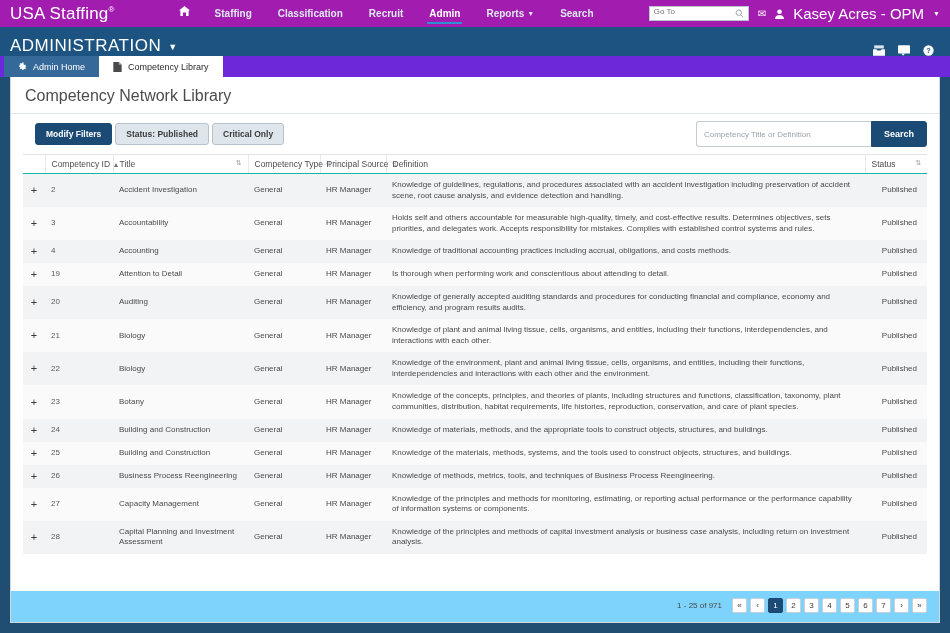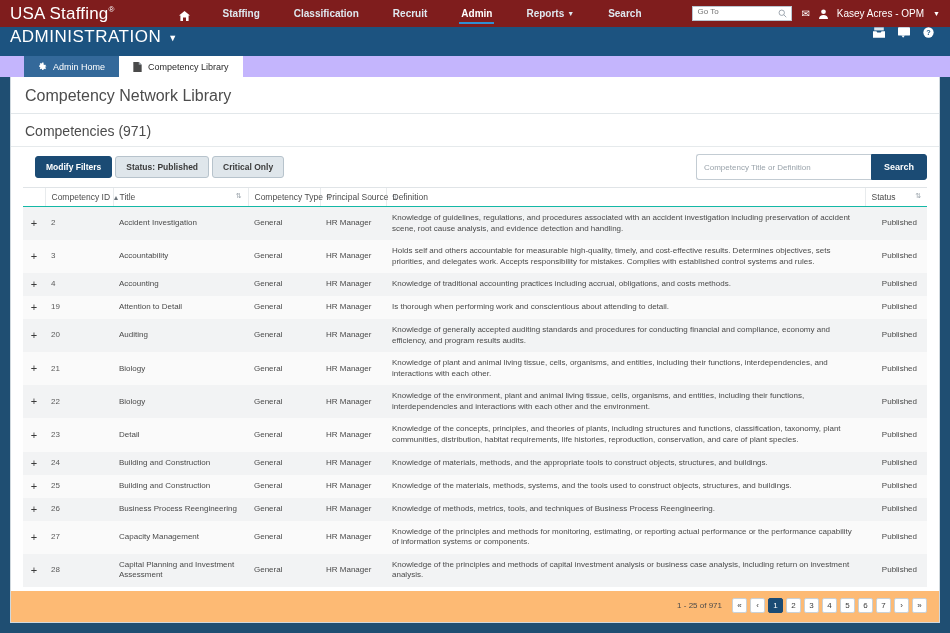--- a/index.html
+++ b/index.html
@@ -14,39 +14,39 @@
   #app {
     width: 950px; height: 633px;
     background: #1f4e72;
     display: flex; flex-direction: column;
     position: relative;
   }
 
   
   .globalnav {
     height: 27px;
-    background: #7f1d1d;
+    background: #a21caf;
     display: flex; align-items: center;
     padding-left: 10px;
     flex: 0 0 27px;
     position: relative;
   }
   .brand {
     color: #ffffff;
     font-size: 17px;
     letter-spacing: .2px;
     font-weight: 400;
     white-space: nowrap;
   }
   .brand sup { font-size: 8px; vertical-align: super; }
 
   .gnav-links {
-    display: flex; align-items: flex-end;
+    display: flex; align-items: flex-start;
     margin-left: 52px;
-    gap: 8px;
+    gap: 0px;
   }
   .gnav-item {
     color: #dfe8ef;
     font-size: 10px;
     font-weight: bold;
     padding: 6px 13px;
     white-space: nowrap;
     cursor: pointer;
     position: relative;
   }
@@ -72,42 +72,42 @@
     position: relative;
   }
   .goto-box input {
     border: 0; outline: 0; width: 100%;
     font-size: 8px; color: #555;
     font-family: "Liberation Sans", sans-serif;
     background: transparent;
   }
   .goto-box .mag { position:absolute; right: 4px; top: 2px; }
   .icon-white { color: #ffffff; font-size: 10px; cursor: pointer; line-height: 1; }
-  .user-name { color: #ffffff; font-size: 10px; white-space: nowrap; }
+  .user-name { color: #ffffff; font-size: 15px; white-space: nowrap; }
 
   
   .sectionbar {
     height: 29px; flex: 0 0 29px;
     background: #1c5380;
-    display: flex; align-items: flex-start;
+    display: flex; align-items: flex-end;
     padding: 0 10px;
   }
   .section-title {
     color: #ffffff; font-size: 17px; letter-spacing: .5px; font-weight: 400;
     white-space: nowrap;
   }
   .section-title .caret { font-size: 9px; margin-left: 7px; }
   .sectionbar-right { margin-left: auto; display:flex; gap: 13px; align-items:center; padding-right: 6px; }
 
   
   .tabstrip {
     flex: 0 0 21px; height: 21px;
-    background: #c4b5fd;
+    background: #6d28d9;
     display: flex; align-items: flex-end;
-    padding-left: 24px;
+    padding-left: 4px;
   }
   .tab {
     height: 21px;
     display: flex; align-items: center; gap: 6px;
     padding: 0 14px;
     font-size: 9px; cursor: pointer;
     white-space: nowrap;
   }
   .tab.inactive { background: #34699a; color: #ffffff; }
   .tab.active { background: #ffffff; color: #2b2b2b; }
@@ -233,21 +233,21 @@
   .col-type { width: 72px; }
   .col-src  { width: 66px; }
   .col-def  { width: auto; }
   .col-stat { width: 62px; }
 
   
   .pager {
     flex: 0 0 auto;
     display: flex; align-items: center; justify-content: flex-end;
     gap: 3px; padding: 7px 12px 9px 12px;
-    background: #fdba74;
+    background: #7dd3fc;
   }
   .pager-count { font-size: 8px; color: #4a4a4a; margin-right: 7px; }
   .pg {
     min-width: 15px; height: 15px;
     border: 1px solid #c9d1d7; background: #ffffff;
     font-size: 8px; color: #3b3b3b;
     display: flex; align-items: center; justify-content: center;
     border-radius: 2px; cursor: pointer; padding: 0 4px;
   }
   .pg.current { background: #1b4b74; color: #ffffff; border-color:#1b4b74; }
@@ -344,21 +344,20 @@
     </div>
   </div>
 
   <div class="card">
 
     <div class="page-title-row">
       <div class="page-title">Competency Network Library</div>
     </div>
 
 
-    <div class="list-head">Competencies (971)</div>
 
     <div class="toolbar">
       <div class="btn btn-primary">Modify Filters</div>
       <div class="btn btn-filter">Status: Published</div>
       <div class="btn btn-filter">Critical Only</div>
 
       <div class="search-wrap">
         <input class="search-input" type="text" placeholder="Competency Title or Definition" style="">
         <div class="search-btn">Search</div>
       </div>
@@ -458,21 +457,21 @@
             <td class="c-id">22</td>
             <td>Biology</td>
             <td>General</td>
             <td>HR Manager</td>
             <td>Knowledge of the environment, plant and animal living tissue, cells, organisms, and entities, including their functions, interdependencies and interactions with each other and the environment.</td>
             <td class="c-status">Published</td>
           </tr>
           <tr class="even">
             <td class="plus">+</td>
             <td class="c-id">23</td>
-            <td>Detail</td>
+            <td>Botany</td>
             <td>General</td>
             <td>HR Manager</td>
             <td>Knowledge of the concepts, principles, and theories of plants, including structures and functions, classification, taxonomy, plant communities, distribution, habitat requirements, life histories, reproduction, conservation, and care of plant species.</td>
             <td class="c-status">Published</td>
           </tr>
           <tr class="odd">
             <td class="plus">+</td>
             <td class="c-id">24</td>
             <td>Building and Construction</td>
             <td>General</td>

